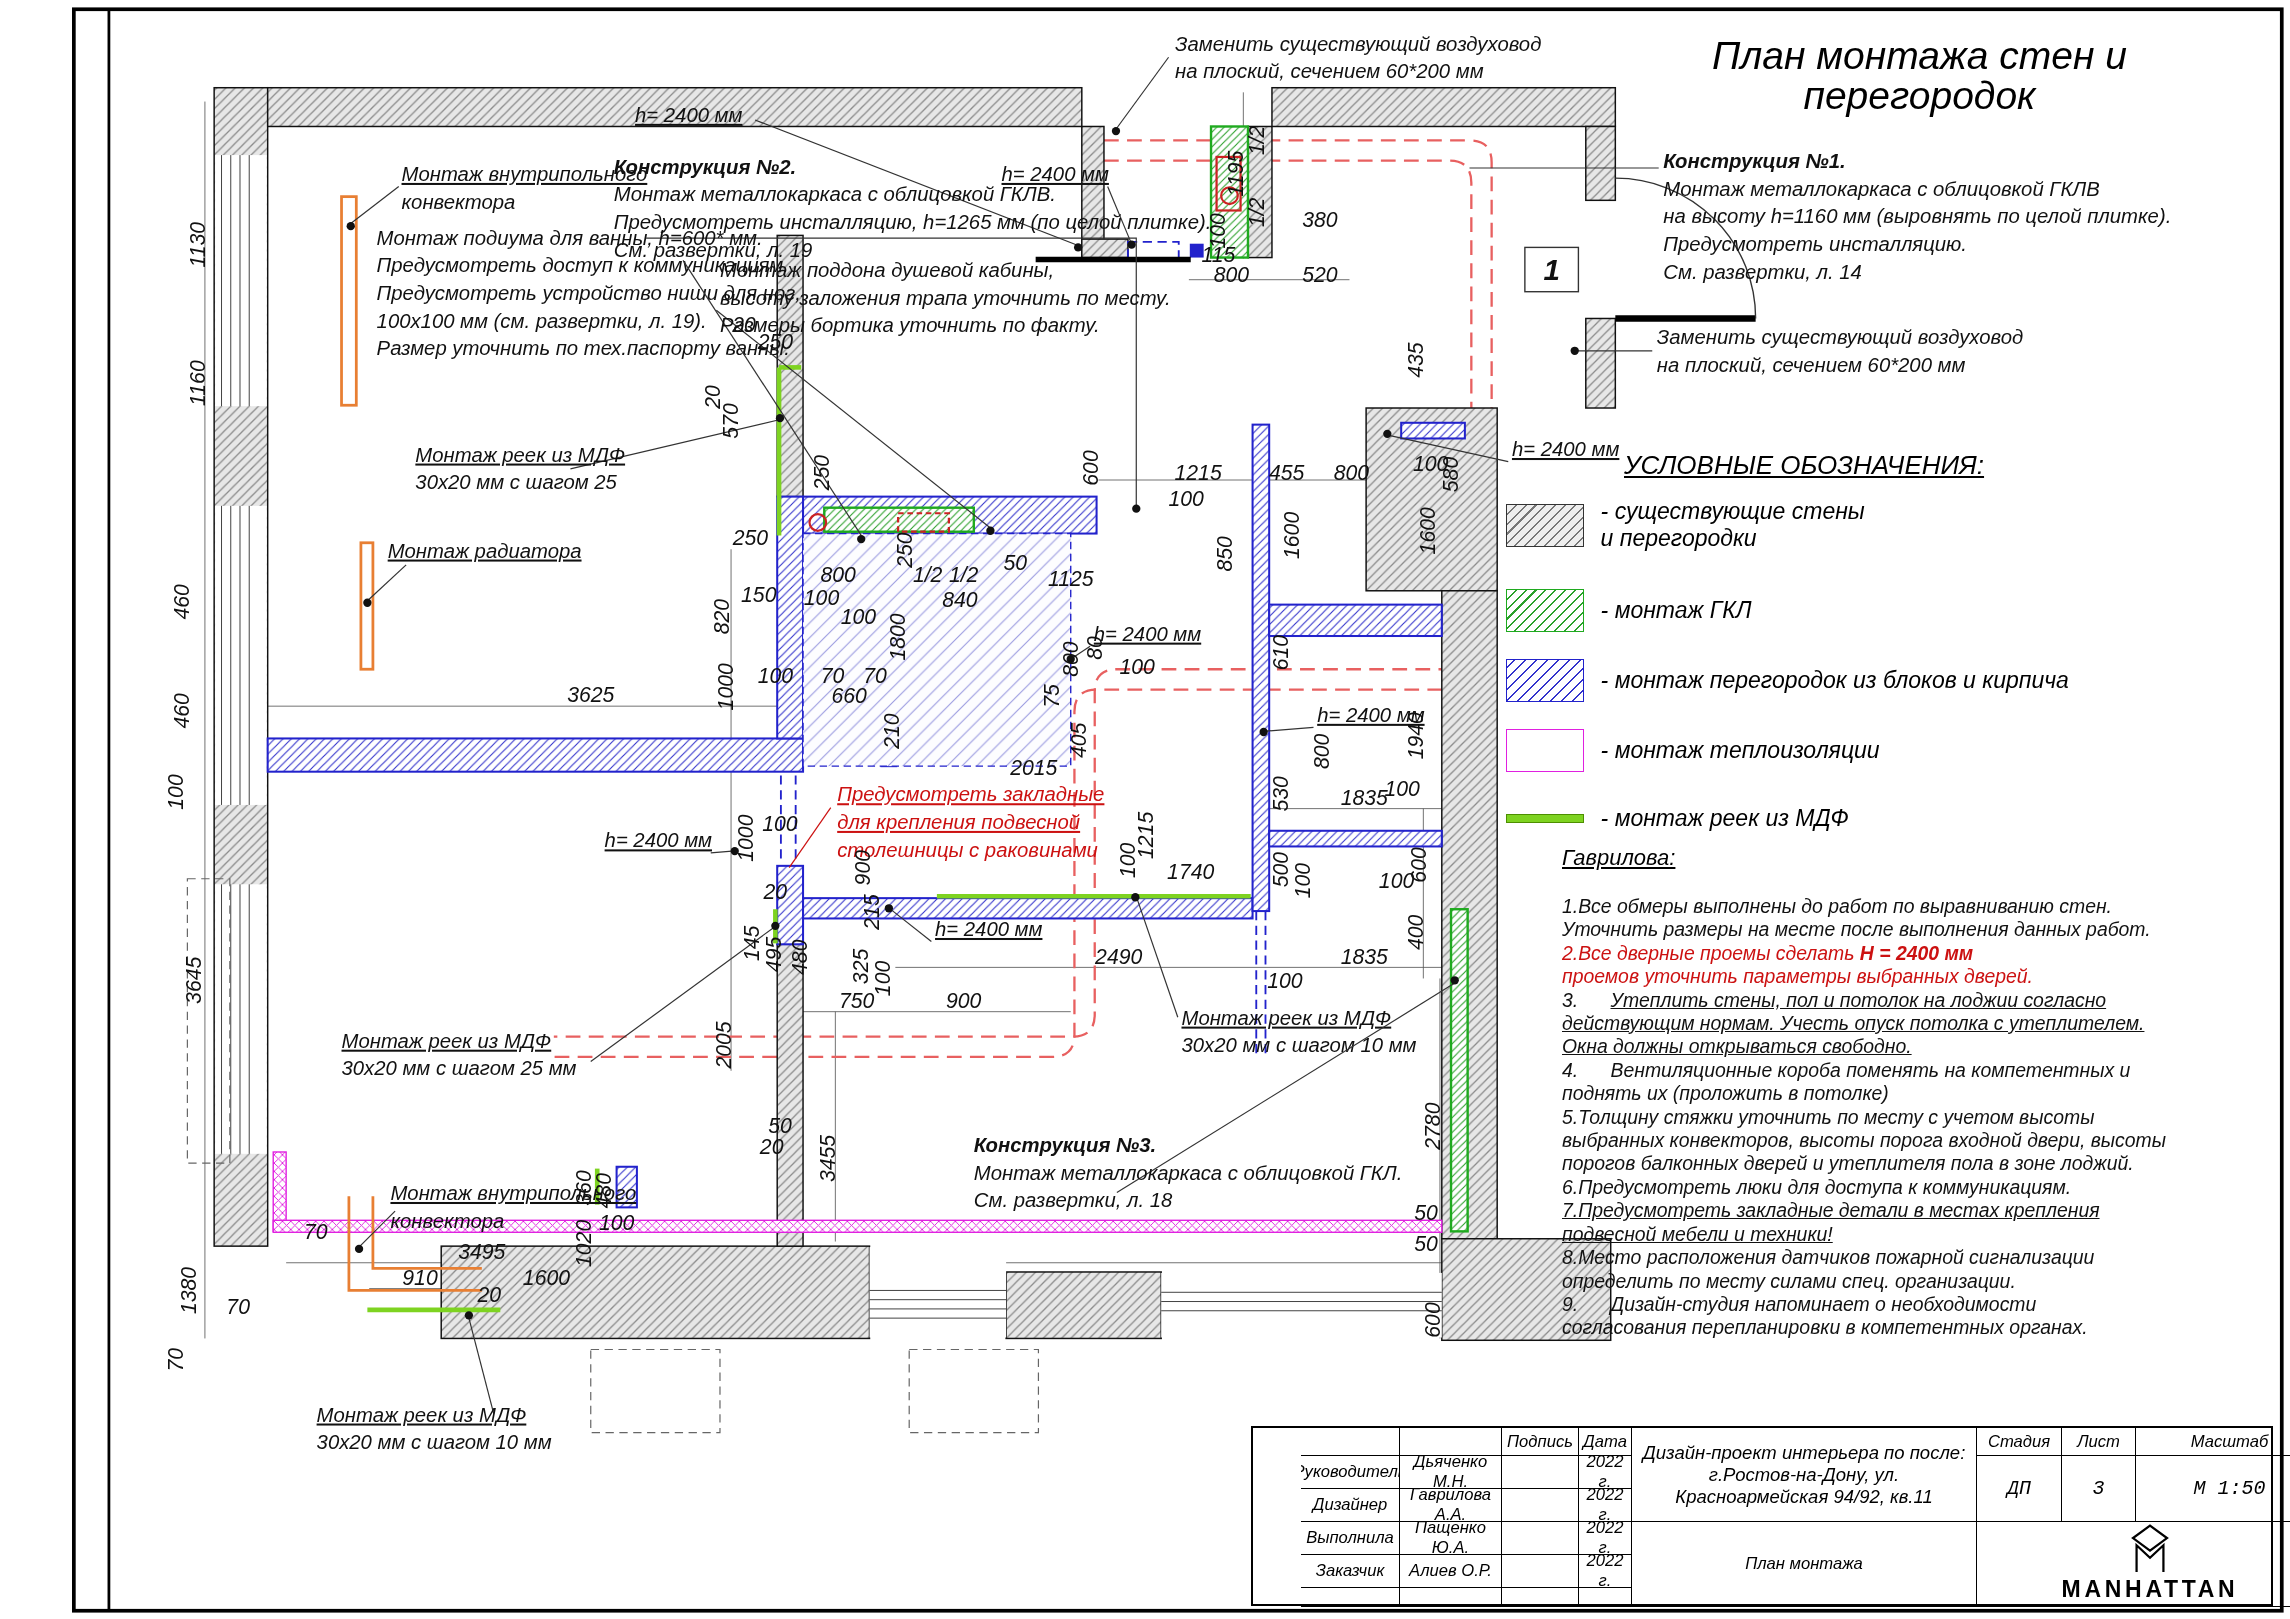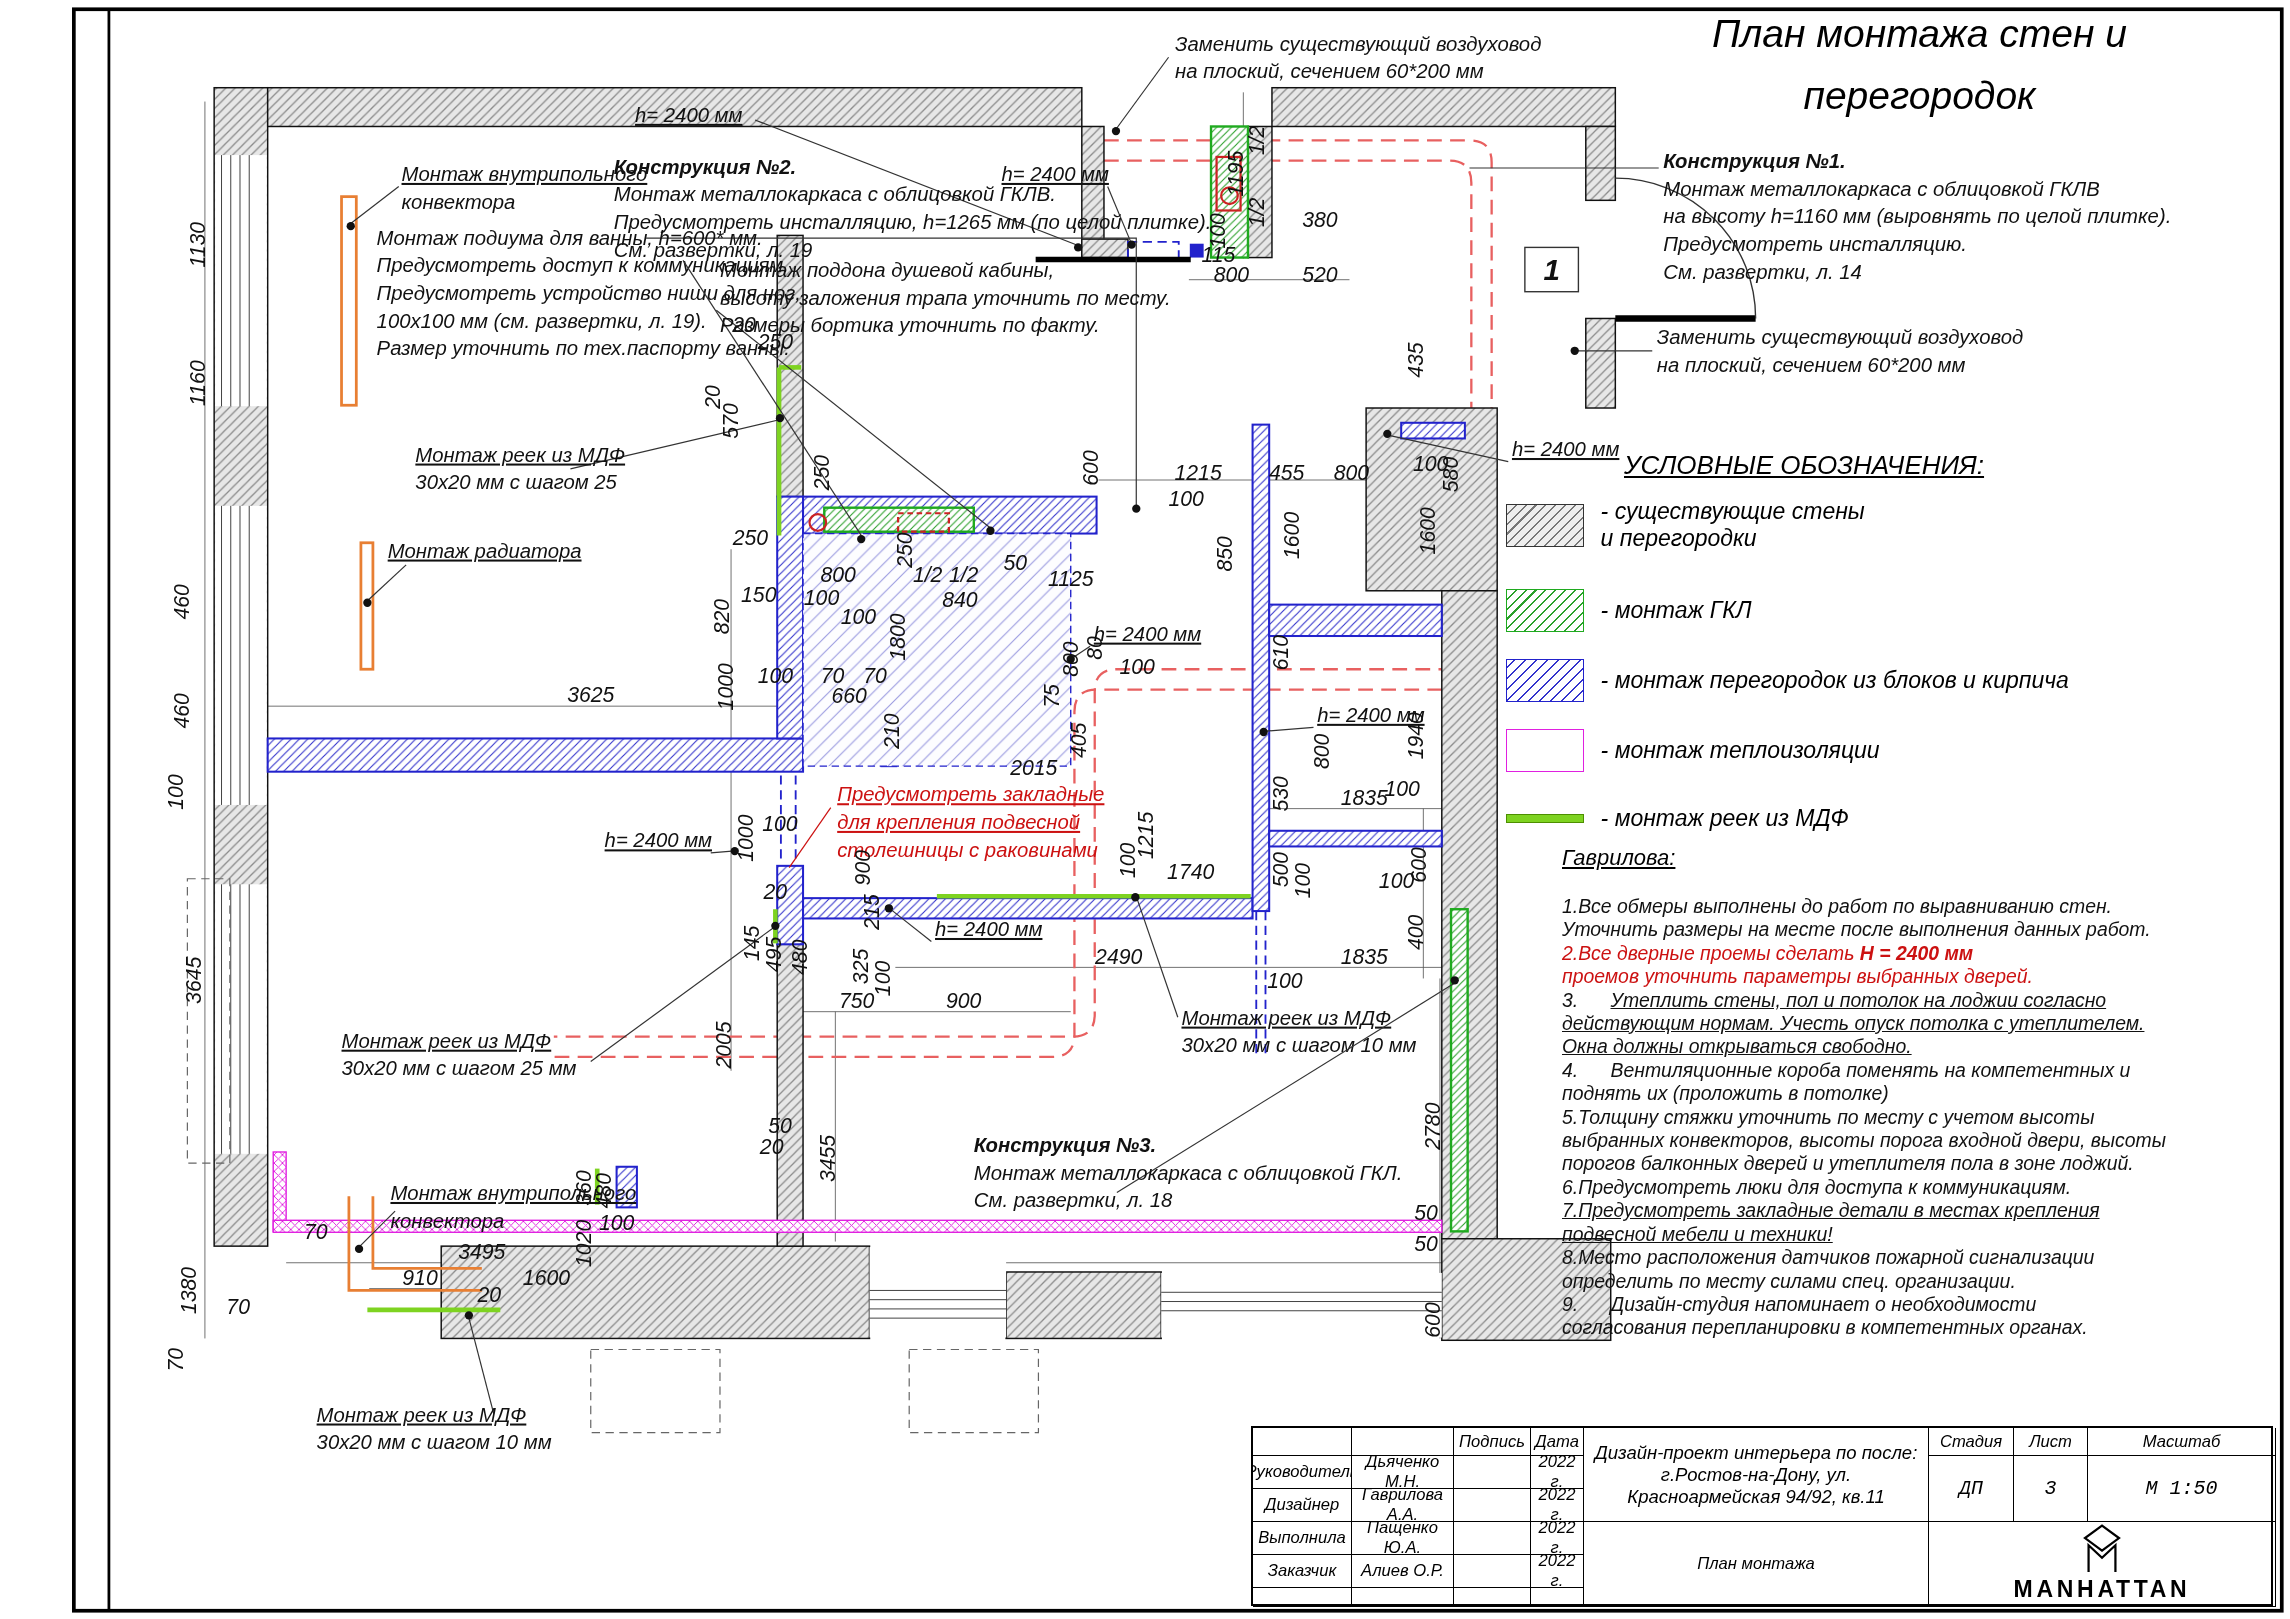--- a/index.html
+++ b/index.html
@@ -25,21 +25,21 @@
   .notes{position:absolute;left:1562px;top:845px;width:715px;}
   .notes-title{font:italic 22px "Liberation Sans",sans-serif;text-decoration:underline;margin-bottom:24px;}
   .note-line{font:italic 19.4px "Liberation Sans",sans-serif;line-height:23.4px;color:#111;}
   .note-line .red{color:#cc1111;}
   .note-line .b{font-weight:bold;}
   .note-line .u{text-decoration:underline;}
   
   .tb{position:absolute;left:1251px;top:1426px;width:1022px;height:180px;display:grid;
       grid-template-columns:99px 102px 77px 53px 345px 85px 74px 188px;
       grid-template-rows:28px 33px 33px 33px 33px 19.4px;
-      border:2.8px solid #000;box-sizing:border-box;background:#fff;}
+      border:2.8px solid #000;box-sizing:border-box;background:#fff;padding-left:48px;}
   .tb>div{border-right:0.9px solid #000;border-bottom:0.9px solid #000;display:flex;align-items:center;justify-content:center;
       font:italic 16.6px "Liberation Sans",sans-serif;text-align:center;overflow:hidden;}
   .tb .proj{flex-direction:column;font-size:18.5px;line-height:22px;padding:0 3.7px;}
   .tb .big{font-size:20px;font-family:Liberation Mono, monospace;}
   .tb .logo{flex-direction:column;justify-content:flex-end;padding-bottom:3.7px;}
   .brand{font:bold 23px "Liberation Sans",sans-serif;letter-spacing:3.7px;font-style:normal;}
 </style>
 </head>
 <body>
 <div id="page">
@@ -438,21 +438,21 @@
         <text x="640" y="1347" transform="rotate(-90 640 1347)" class="dim">1020</text>
         <text x="668" y="1332" class="dim">100</text>
         <text x="522" y="1364" class="dim">3495</text>
         <text x="455" y="1392" class="dim">910</text>
         <text x="592" y="1392" class="dim">1600</text>
         <text x="530" y="1410" class="dim">20</text>
         <text x="342" y="1342" class="dim">70</text>
       </g>
 </svg>
 
-<div class="pagetitle" style="top:12px">План монтажа стен и</div>
+<div class="pagetitle" style="top:34px">План монтажа стен и</div>
 <div class="pagetitle" style="top:74px">перегородок</div>
 
 <div class="legend-title">УСЛОВНЫЕ ОБОЗНАЧЕНИЯ:</div>
 <div id="legend">
       <div class="legend-row" style="top: 498px;">
         <div class="sw existing"></div>
         <div class="legend-label">- существующие стены
 и перегородки</div>
       </div>
       <div class="legend-row" style="top: 589px;">

